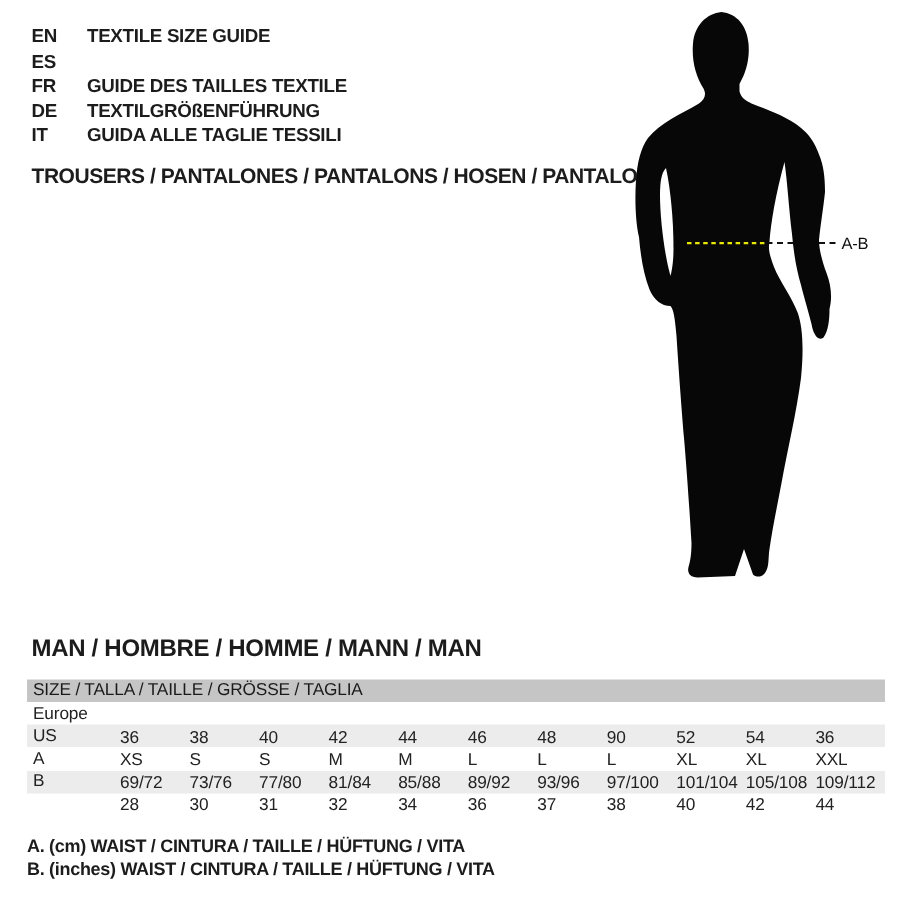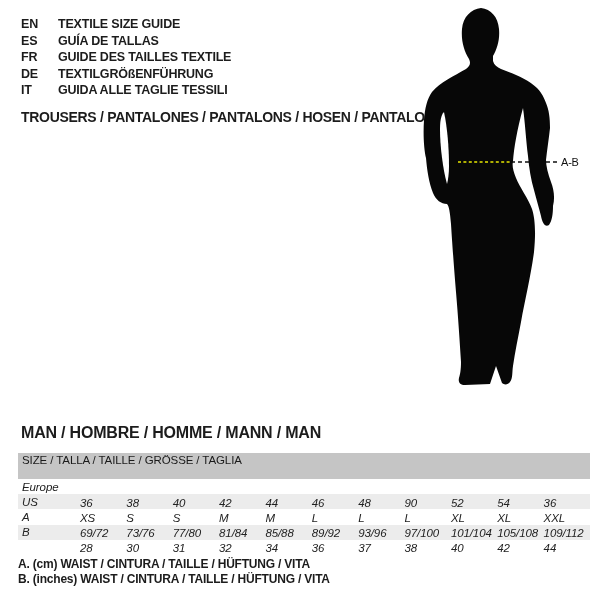--- a/index.html
+++ b/index.html
@@ -21,44 +21,43 @@
   .dash-yellow{stroke:#e8e800;stroke-width:1.5;stroke-dasharray:3 2.4;fill:none;}
   .figure text{font-family:"Liberation Sans","DejaVu Sans",sans-serif;font-size:11px;fill:#111;letter-spacing:-0.2px;}
   
   .gender-heading{
     position:absolute;left:21px;top:426px;font-size:16px;font-weight:700;
     letter-spacing:-0.2px;line-height:14px;white-space:nowrap;
   }
   
   .size-table{position:absolute;left:18px;top:453px;width:572px;font-size:11.5px;letter-spacing:-0.1px;}
   .thead{
-    height:26px;line-height:15px;background:#c5c5c5;padding-left:4px;
+    height:15px;line-height:15px;background:#c5c5c5;padding-left:4px;
     color:#1a1a1a;font-weight:400;
   }
-  .trow{display:flex;align-items:center;height:15.2px;color:#222;font-style:italic;}
+  .trow{display:flex;align-items:center;height:15.2px;color:#222;}
   .trow.striped{background:#ececec;}
   .tlabel{flex:0 0 58px;padding-left:4px;}
   .tcell{flex:1 1 0;text-align:left;margin-top:32px;}
   
   .footnotes{position:absolute;left:18px;top:557px;font-size:12px;font-weight:700;
     letter-spacing:-0.2px;line-height:15.3px;white-space:nowrap;}
 </style>
 </head>
 <body>
 
 <div class="stage">
 
   <div class="lang-block">
       <div class="lang-row">
         <span class="lang-code">EN</span>
         <span class="lang-label">TEXTILE SIZE GUIDE</span>
       </div>
       <div class="lang-row">
         <span class="lang-code">ES</span>
-        <span class="lang-label">GUÍA DE TALLAS</span>
       </div>
       <div class="lang-row">
         <span class="lang-code">FR</span>
         <span class="lang-label">GUIDE DES TAILLES TEXTILE</span>
       </div>
       <div class="lang-row">
         <span class="lang-code">DE</span>
         <span class="lang-label">TEXTILGRÖßENFÜHRUNG</span>
       </div>
       <div class="lang-row">

